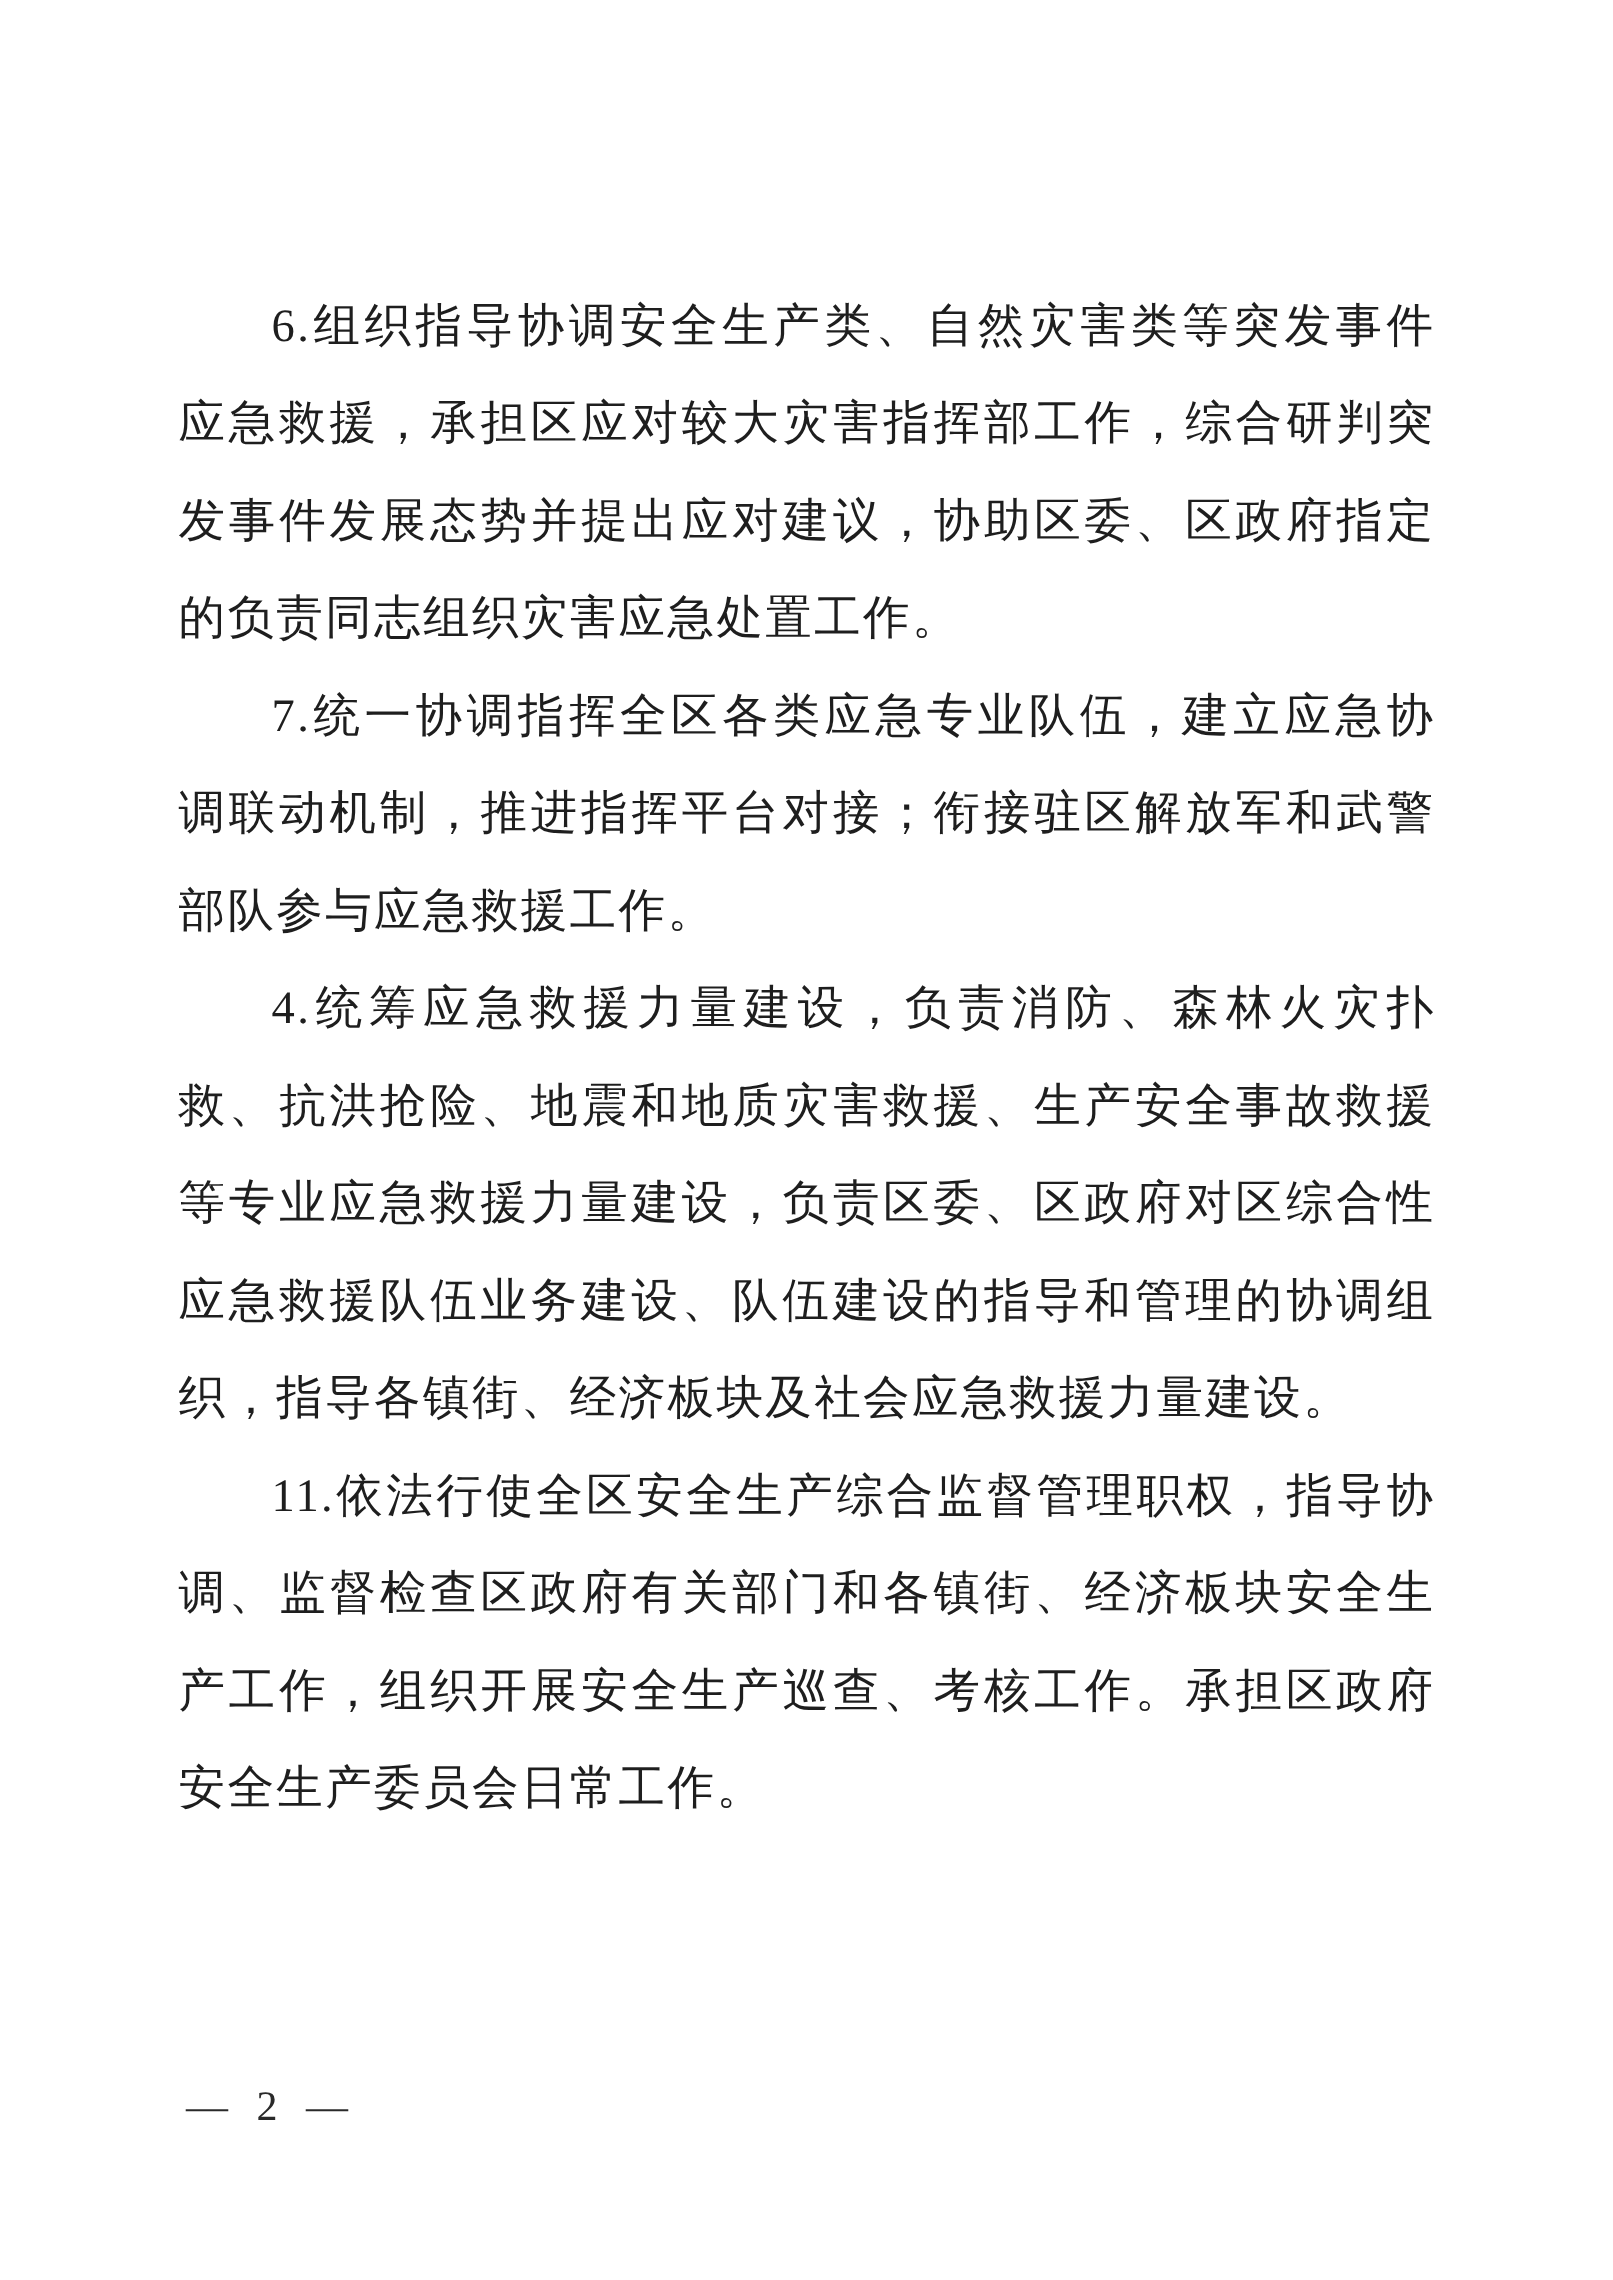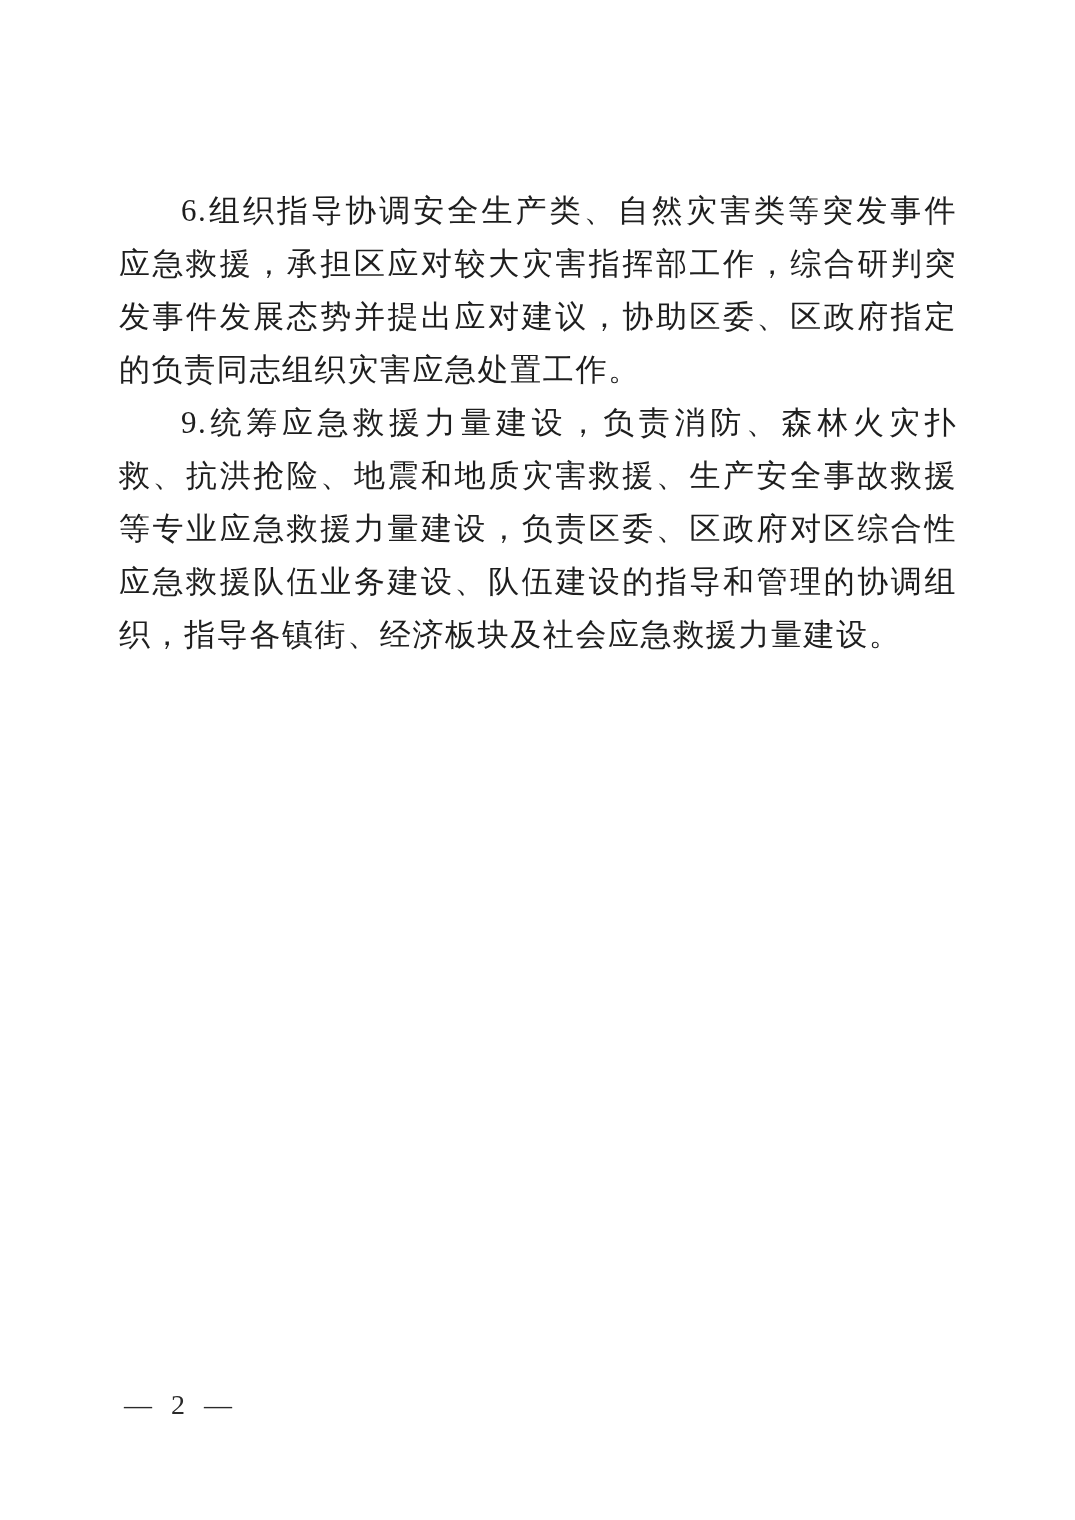--- a/index.html
+++ b/index.html
@@ -26,21 +26,21 @@
     position: absolute;
     left: 119px;
     top: 184px;
     width: 838px;
     color: #1e1e1e;
   }
   .para {
     margin: 0;
     padding: 0;
     font-size: 31px;
-    line-height: 53px;
+    line-height: 65px;
     text-indent: 2em;
     text-align: justify;
     text-justify: inter-ideograph;
     letter-spacing: 1.6px;
     word-break: break-all;
     font-weight: 400;
   }
   .footer {
     position: absolute;
     left: 124px;
@@ -50,16 +50,18 @@
     letter-spacing: 6px;
     white-space: pre;
   }
 </style>
 </head>
 <body>
 
 <div class="page">
   <div class="content">
       <p class="para">6.组织指导协调安全生产类、自然灾害类等突发事件应急救援，承担区应对较大灾害指挥部工作，综合研判突发事件发展态势并提出应对建议，协助区委、区政府指定的负责同志组织灾害应急处置工作。</p>
-      <p class="para">9.统筹应急救援力量建设，负责消防、森林火灾扑救、抗洪抢险、地震和地质灾害救援、生产安全事故救援等专业应急救援力量建设，负责区委、区政府对区综合性应急救援队伍业务建设、队伍建设的指导和管理的协调组织，指导各镇街、经济板块及社会应急救援力量建设。</p>
+      <p class="para">7.统一协调指挥全区各类应急专业队伍，建立应急协调联动机制，推进指挥平台对接；衔接驻区解放军和武警部队参与应急救援工作。</p>
+      <p class="para">4.统筹应急救援力量建设，负责消防、森林火灾扑救、抗洪抢险、地震和地质灾害救援、生产安全事故救援等专业应急救援力量建设，负责区委、区政府对区综合性应急救援队伍业务建设、队伍建设的指导和管理的协调组织，指导各镇街、经济板块及社会应急救援力量建设。</p>
+      <p class="para">11.依法行使全区安全生产综合监督管理职权，指导协调、监督检查区政府有关部门和各镇街、经济板块安全生产工作，组织开展安全生产巡查、考核工作。承担区政府安全生产委员会日常工作。</p>
     </div>
   <div class="footer">— 2 —</div>
 </div>
 
 </body></html>

